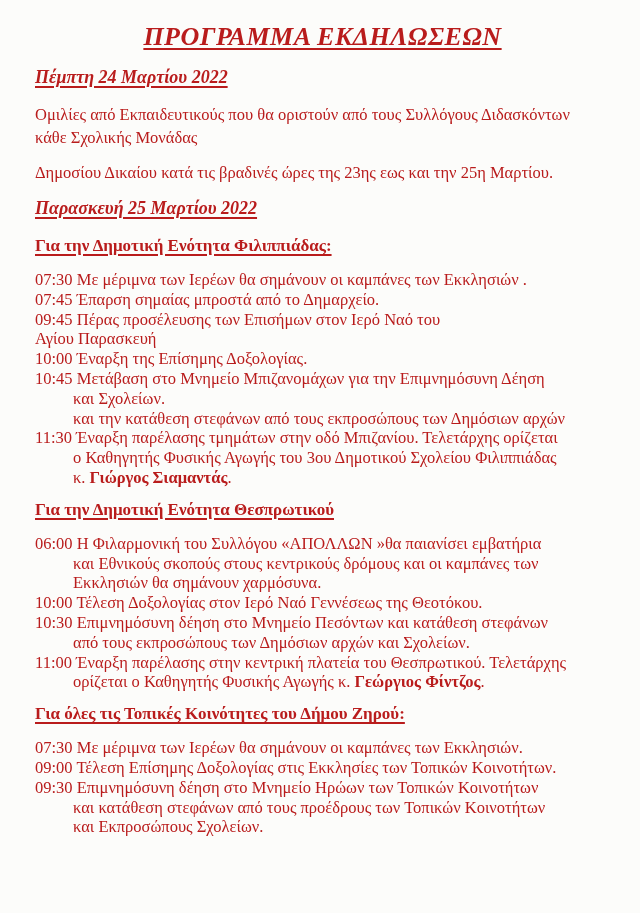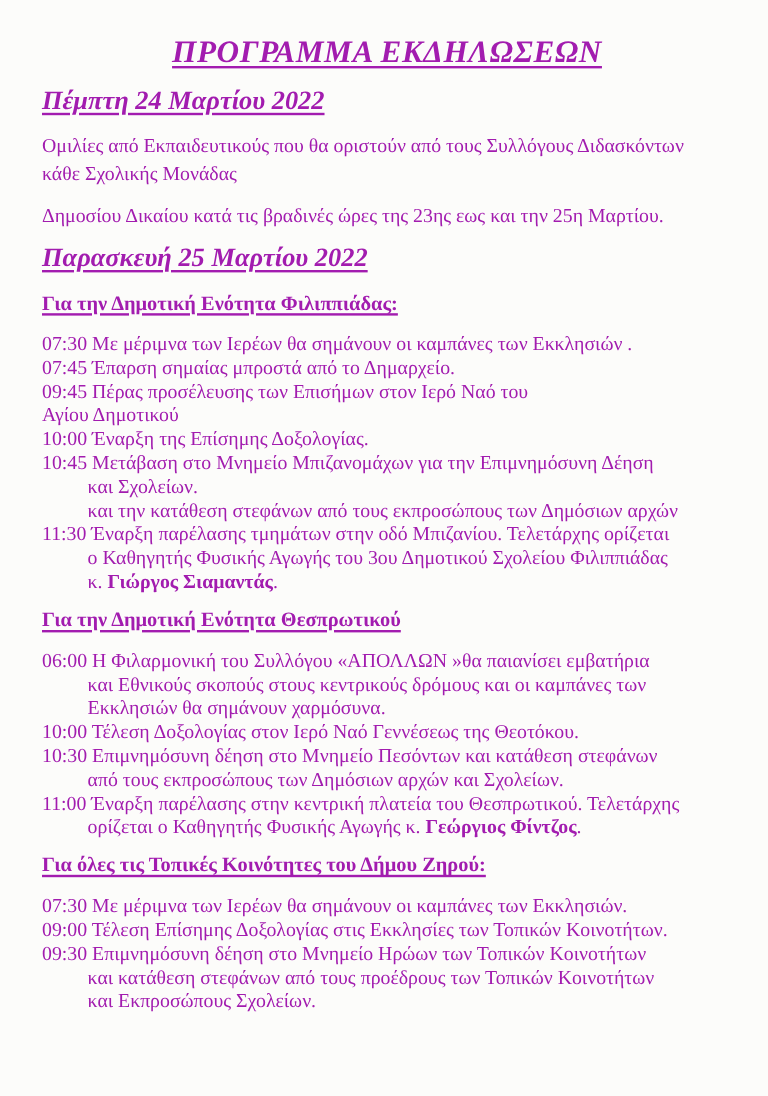--- a/index.html
+++ b/index.html
@@ -6,41 +6,41 @@
   body {
     width: 640px; height: 913px;
     background: #e9e9e7;
     font-family: "Liberation Serif", serif;
   }
   .page {
     position: relative;
     width: 640px; height: 913px;
     box-sizing: border-box;
     background: #fcfcfa;
-    color: #a21caf;
-    padding: 28px 30px 0 35px;
+    color: #b91c1c;
+    padding: 21px 30px 0 35px;
     overflow: hidden;
   }
   .doc-title {
     margin: 0 0 12px 0;
     text-align: center;
     font-size: 26px;
     line-height: 32px;
     font-weight: bold;
     font-style: italic;
     letter-spacing: 0.5px;
   }
   .u {
     text-decoration: underline;
     text-decoration-thickness: 2px;
     text-underline-offset: 3px;
   }
   .day-heading {
     margin: 0 0 14px 0;
-    font-size: 22px;
+    font-size: 18px;
     line-height: 24px;
     font-weight: bold;
     font-style: italic;
   }
   .para {
     margin: 0 0 12px 0;
     font-size: 16.5px;
   }
   .pline {
     line-height: 23px;
@@ -81,21 +81,21 @@
   </div>
 
   <h2 class="day-heading"><span class="u">Παρασκευή 25 Μαρτίου 2022</span></h2>
 
   <h3 class="section-heading"><span class="u">Για την Δημοτική Ενότητα Φιλιππιάδας:</span></h3>
 
   <div class="sched">
     <div class="sline">07:30 Με μέριμνα των Ιερέων θα σημάνουν οι καμπάνες των Εκκλησιών .</div>
     <div class="sline">07:45 Έπαρση σημαίας μπροστά από το Δημαρχείο.</div>
     <div class="sline">09:45 Πέρας προσέλευσης των Επισήμων στον Ιερό Ναό του</div>
-    <div class="sline">Αγίου Δημοτικού</div>
+    <div class="sline">Αγίου Παρασκευή</div>
     <div class="sline">10:00 Έναρξη της Επίσημης Δοξολογίας.</div>
     <div class="sline">10:45 Μετάβαση στο Μνημείο Μπιζανομάχων για την Επιμνημόσυνη Δέηση</div>
     <div class="sline indent">και Σχολείων.</div>
     <div class="sline indent">και την κατάθεση στεφάνων από τους εκπροσώπους των Δημόσιων αρχών</div>
     <div class="sline">11:30 Έναρξη παρέλασης τμημάτων στην οδό Μπιζανίου. Τελετάρχης ορίζεται</div>
     <div class="sline indent">ο Καθηγητής Φυσικής Αγωγής του 3ου Δημοτικού Σχολείου Φιλιππιάδας</div>
     <div class="sline indent"><span>κ. </span><span class="b">Γιώργος Σιαμαντάς</span><span>.</span></div>
   </div>
 
   <h3 class="section-heading"><span class="u">Για την Δημοτική Ενότητα Θεσπρωτικού</span></h3>

